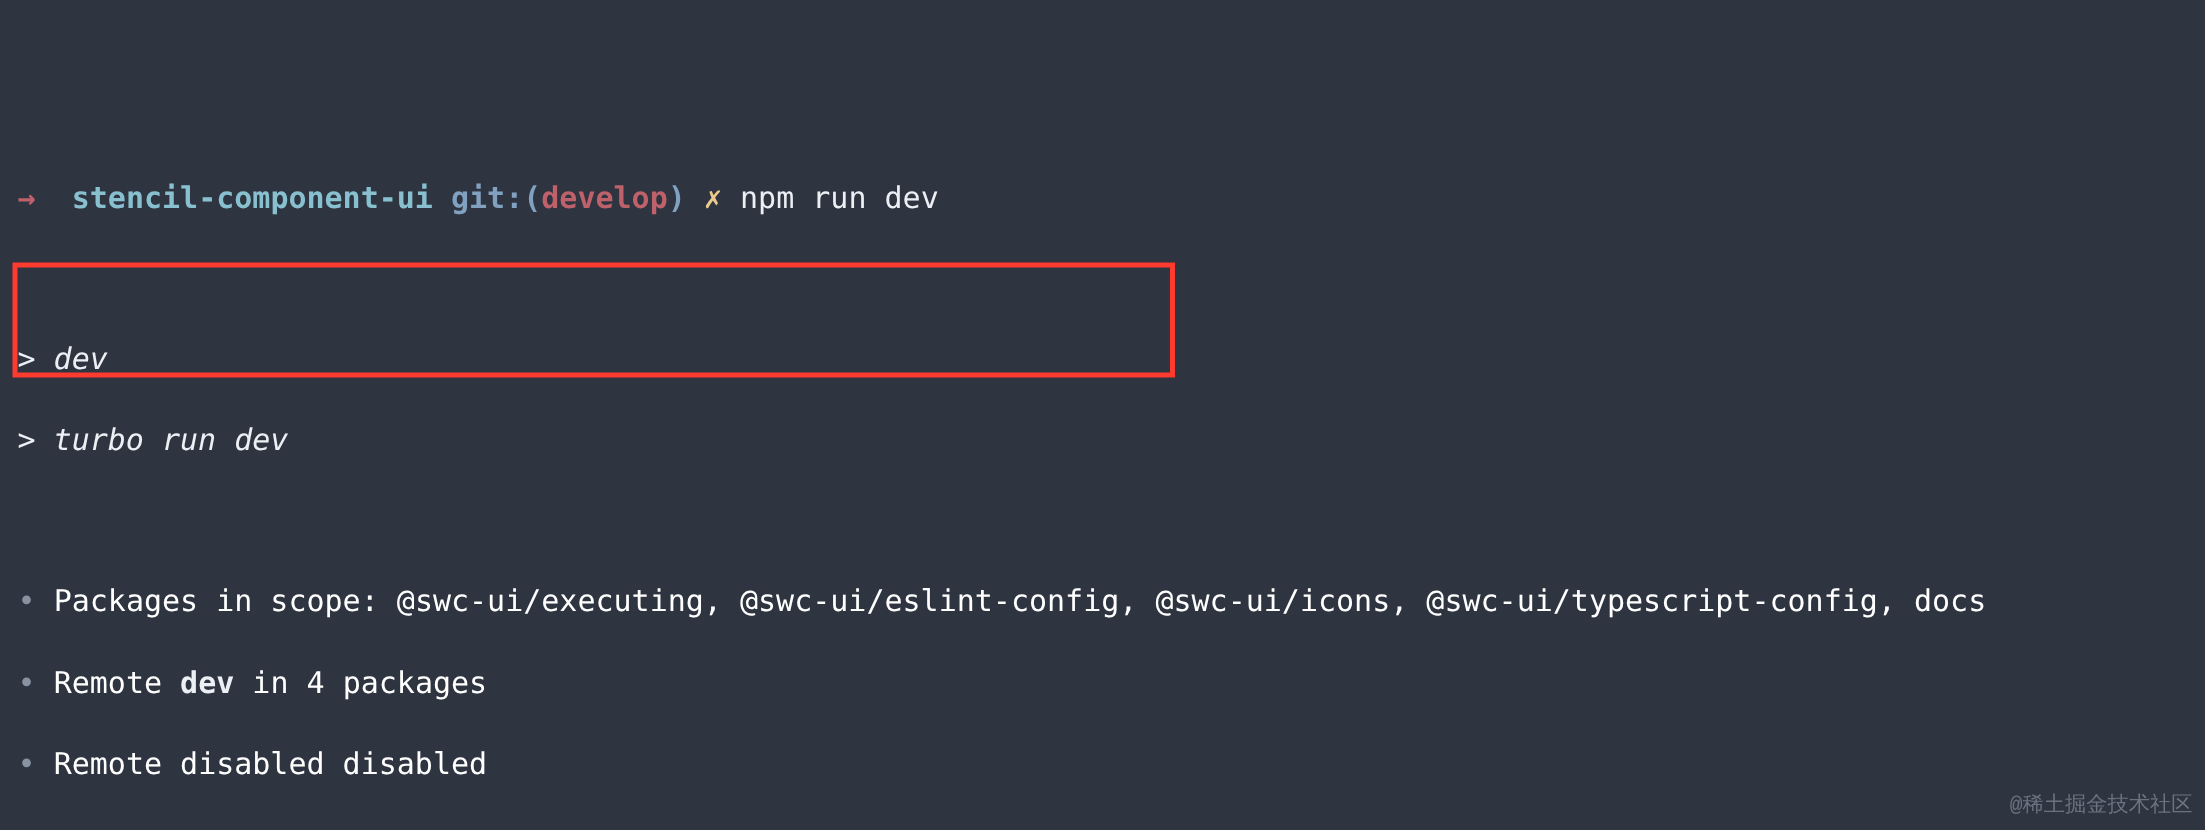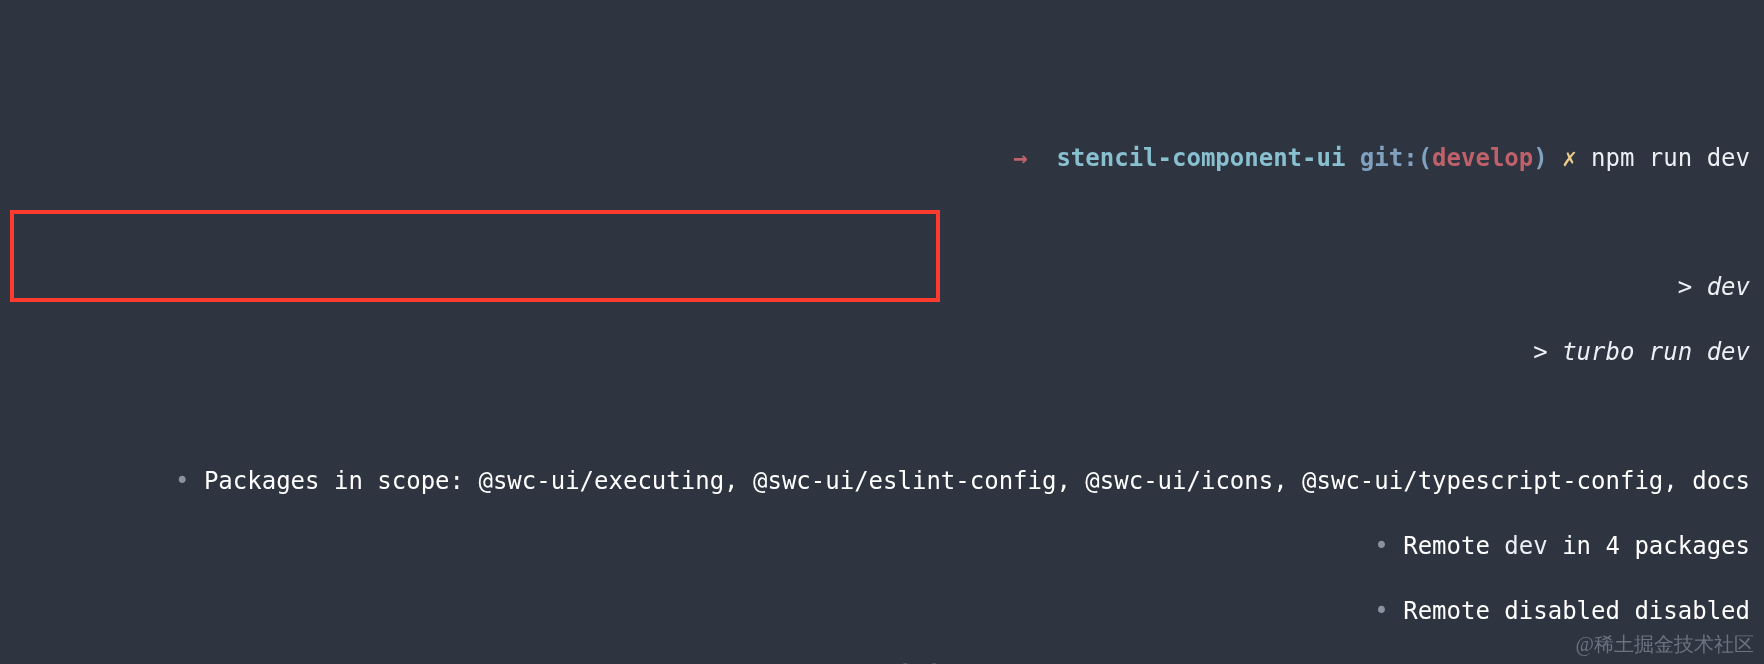--- a/index.html
+++ b/index.html
@@ -1,15 +1,15 @@
 <!DOCTYPE html>
 <html><head>
 <meta charset="utf-8">
 <style>
-  * { margin: 0; padding: 0; box-sizing: border-box; text-align: right; }
+  * { margin: 0; padding: 0; box-sizing: border-box; }
   body {
     background: #2e3440;
     color: #d8dee9;
     font-family: "Menlo", "Monaco", "Consolas", monospace;
     font-size: 24px;
     line-height: 1.35;
     padding: 12px 14px;
     white-space: pre;
     overflow: hidden;
     width: 1764px;
@@ -18,39 +18,39 @@
   }
   .arrow { color: #bf616a; font-weight: bold; }
   .dir { color: #88c0d0; font-weight: bold; }
   .git-label { color: #81a1c1; font-weight: bold; }
   .branch { color: #bf616a; font-weight: bold; }
   .x { color: #ebcb8b; font-weight: bold; }
   .cmd { color: #eceff4; }
   .plain { color: #eceff4; font-style: italic; }
   .dim { color: #ffffff; }
   .bullet { color: #8892a0; }
-  .bold { font-weight: normal; color: #eceff4; }
+  .bold { font-weight: bold; color: #eceff4; }
   .cyan { color: #88c0d0; font-weight: bold; }
   .hash { color: #8892a0; }
   .red-box {
     position: absolute;
     border: 4px solid #ff3b30;
     left: 10px;
     top: 210px;
     width: 930px;
     height: 92px;
     pointer-events: none;
   }
   .watermark {
     position: absolute;
     right: 10px;
     bottom: 6px;
-    font-size: 20px;
+    font-size: 17px;
     color: #6c7380;
-    font-family: Liberation Serif, serif;
+    font-family: Liberation Mono, monospace;
   }
   .row { display: block; }
 </style>
 </head>
 <body>
 
 
 
 <span class="row"><span class="arrow">→</span>  <span class="dir">stencil-component-ui</span> <span class="git-label">git:(</span><span class="branch">develop</span><span class="git-label">)</span> <span class="x">✗</span> <span class="cmd">npm run dev</span></span>
 <span class="row"> </span>

